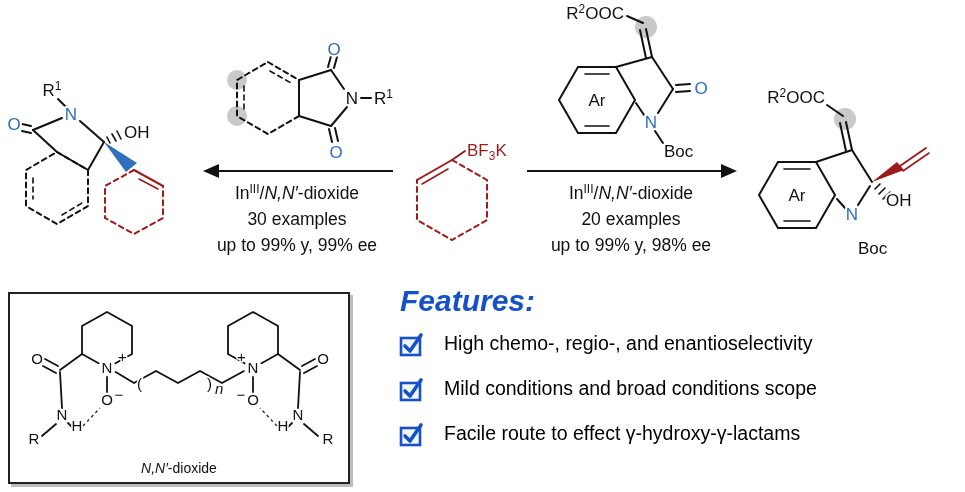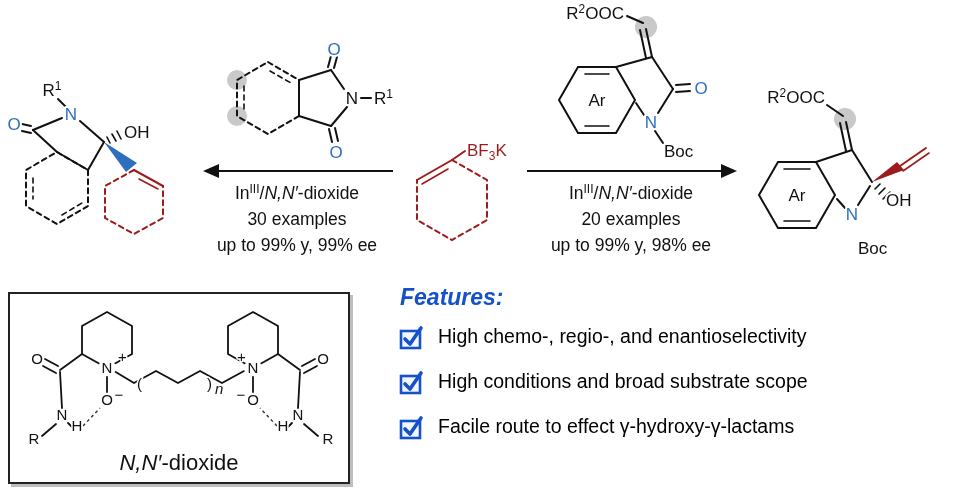--- a/index.html
+++ b/index.html
@@ -29,29 +29,29 @@
   .arrow-head{fill:#111;}
   
   .catalyst-box{
     position:absolute;left:8px;top:292px;width:342px;height:192px;background:#fff;
     border:2px solid #222;box-sizing:border-box;box-shadow:3px 3px 0 #bdbdbd;
   }
   .cbond{stroke:#111;stroke-width:1.8;fill:none;stroke-linecap:round;}
   .hbond{stroke:#333;stroke-width:1.4;stroke-dasharray:3 3;}
   text.catom{font-size:15px;paint-order:stroke;stroke:#fff;stroke-width:3px;stroke-linejoin:round;}
   .catalyst-label{
-    position:absolute;left:0;bottom:6px;width:100%;text-align:center;font-size:22px;color:#111;
+    position:absolute;left:0;bottom:6px;width:100%;text-align:center;font-size:14px;color:#111;
   }
   
   .features{position:absolute;left:398px;top:284px;width:562px;}
   .features-heading{
-    color:var(--accent-blue);font-style:italic;font-weight:bold;font-size:23px;
+    color:var(--accent-blue);font-style:italic;font-weight:bold;font-size:30px;
     margin:0 0 12px 2px;
   }
-  .feature{display:flex;align-items:center;gap:14px;margin-bottom:17px;}
+  .feature{display:flex;align-items:center;gap:20px;margin-bottom:17px;}
   .feature-text{font-size:19.5px;color:#000;line-height:1.2;}
 </style>
 </head>
 <body>
 
 <svg class="scheme-svg" width="965" height="282" viewBox="0 0 965 282">
 
   <g>
     <polygon class="bond dash" points="57,152 88,170 88,206 57,224 26,206 26,170"></polygon>
     <line class="bond dash thin" x1="33" y1="178" x2="33" y2="199"></line>
@@ -233,21 +233,21 @@
         <path d="M7 16 L12 21 L23 5" fill="none" stroke="var(--accent-blue)" stroke-width="3.6" stroke-linecap="round" stroke-linejoin="round"></path>
       </svg>
     <span class="feature-text">High chemo-, regio-, and enantioselectivity</span>
   </div>
 
   <div class="feature">
     <svg width="26" height="28" viewBox="0 0 26 28">
         <rect x="3" y="8" width="19" height="17" fill="#f2f7ff" stroke="var(--accent-blue)" stroke-width="2.6"></rect>
         <path d="M7 16 L12 21 L23 5" fill="none" stroke="var(--accent-blue)" stroke-width="3.6" stroke-linecap="round" stroke-linejoin="round"></path>
       </svg>
-    <span class="feature-text">High conditions and broad substrate scope</span>
+    <span class="feature-text">Mild conditions and broad conditions scope</span>
   </div>
 
   <div class="feature">
     <svg width="26" height="28" viewBox="0 0 26 28">
         <rect x="3" y="8" width="19" height="17" fill="#f2f7ff" stroke="var(--accent-blue)" stroke-width="2.6"></rect>
         <path d="M7 16 L12 21 L23 5" fill="none" stroke="var(--accent-blue)" stroke-width="3.6" stroke-linecap="round" stroke-linejoin="round"></path>
       </svg>
     <span class="feature-text">Facile route to effect γ-hydroxy-γ-lactams</span>
   </div>
 

